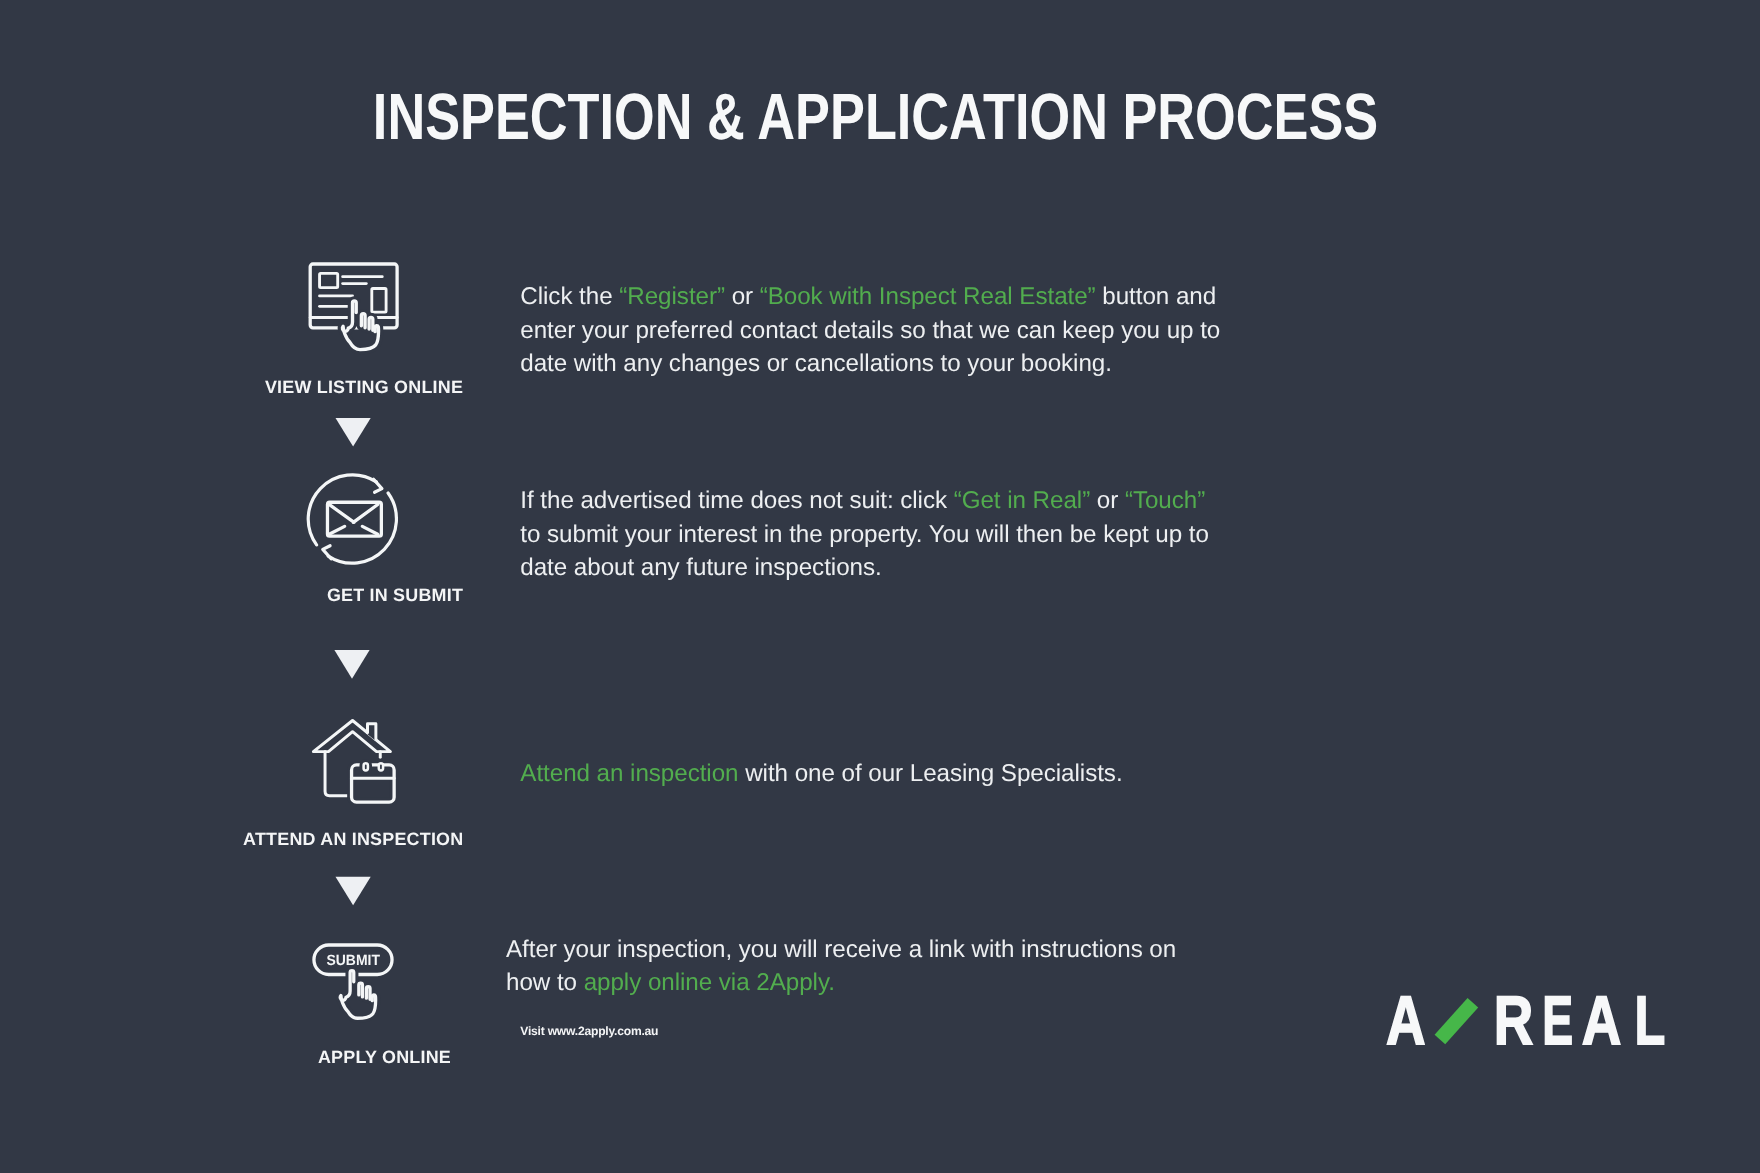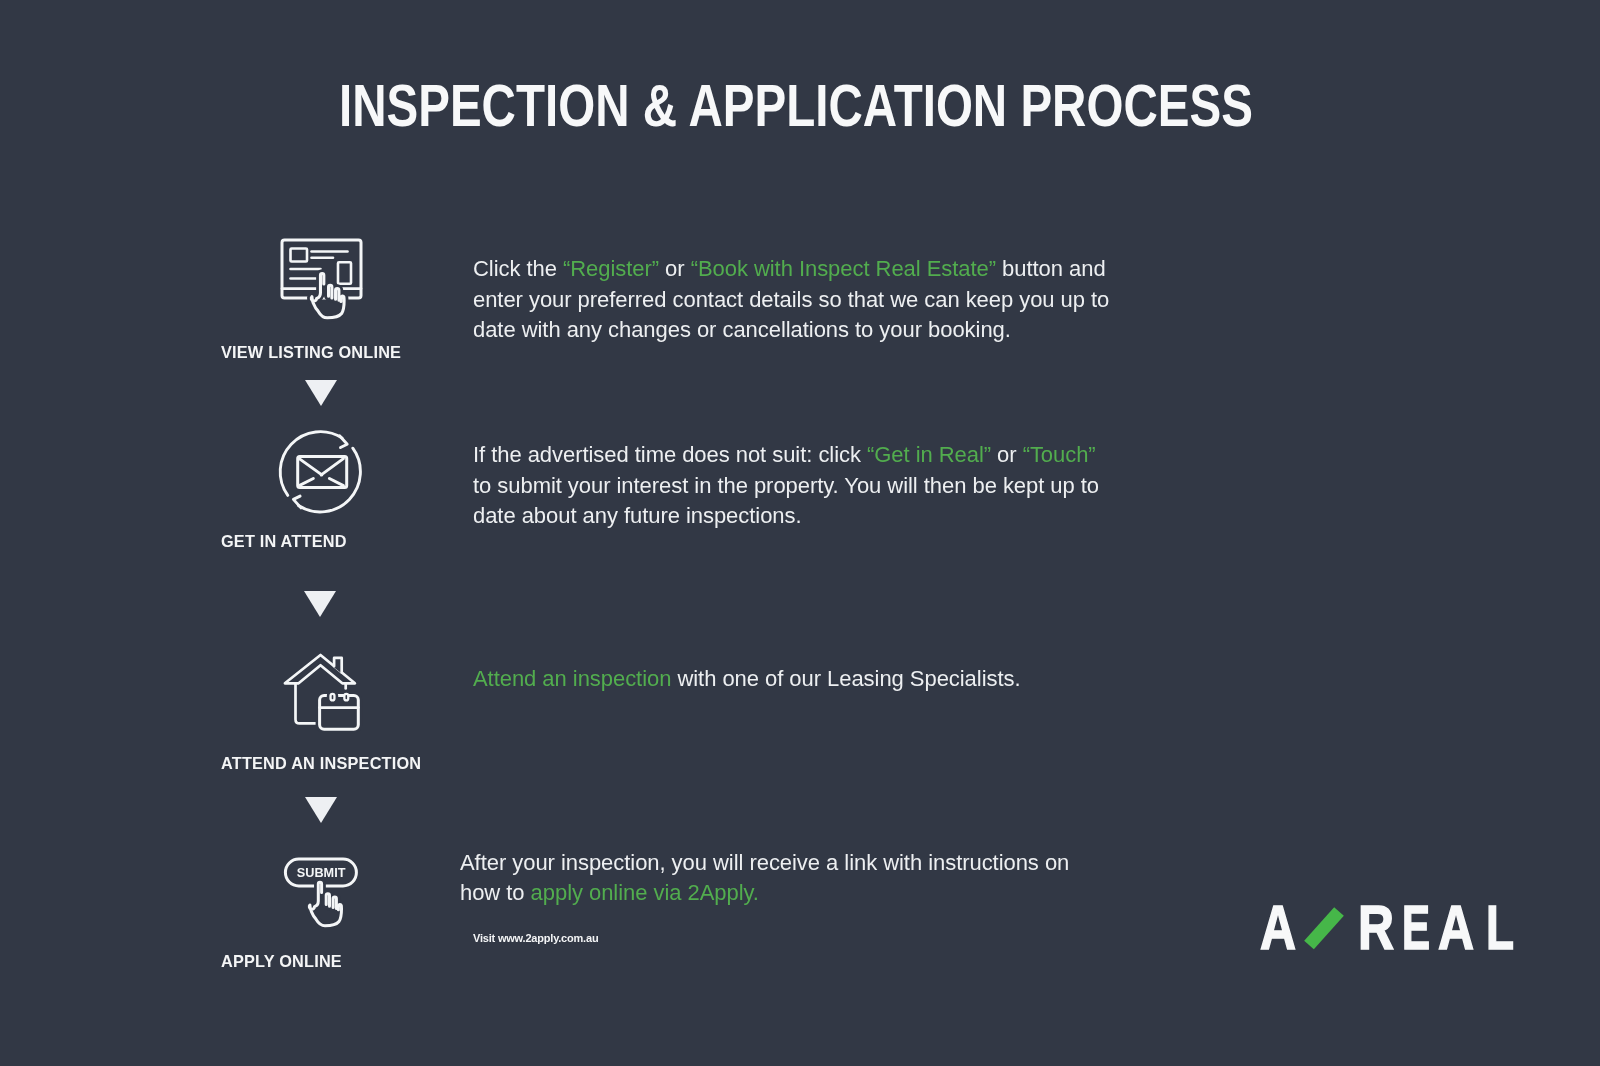--- a/index.html
+++ b/index.html
@@ -1,20 +1,20 @@
 <!DOCTYPE html>
 <html><head>
 <meta charset="utf-8">
 <style>
   html,body{margin:0;padding:0}
   body{width:1600px;height:1066px;background:#323845;font-family:"Liberation Sans",sans-serif;position:relative;overflow:hidden}
   .abs{position:absolute}
   .g{color:#52ad4e}
   .body-text{font-size:22px;line-height:30.6px;color:#edeff1;letter-spacing:-0.05px;white-space:nowrap}
-  .label{font-weight:bold;font-size:16.3px;color:#f4f5f6;letter-spacing:0.2px;white-space:nowrap;text-align:left}
+  .label{font-weight:bold;font-size:16.3px;color:#f4f5f6;letter-spacing:0.2px;white-space:nowrap;text-align:right}
   .tri{width:0;height:0;border-left:16px solid transparent;border-right:16px solid transparent;border-top:26px solid #eef0f3}
   #title{left:-4px;top:70.5px;width:1600px;text-align:center;font-weight:bold;font-size:59.5px;color:#f7f8f9;white-space:nowrap}
   #title span{display:inline-block;transform:scaleX(0.799);transform-origin:50% 50%}
 </style>
 </head>
 <body>
   <div class="abs" id="title"><span>INSPECTION &amp; APPLICATION PROCESS</span></div>
 
   <svg class="abs" style="left:276px;top:233.5px" width="92" height="92" viewBox="0 0 92 92" fill="none" stroke="#f4f6f7" stroke-width="3" stroke-linecap="round" stroke-linejoin="round">
     <rect x="6" y="6" width="79" height="58" rx="2.5"></rect>
@@ -45,21 +45,21 @@
   <svg class="abs" style="left:276px;top:425px" width="95" height="95" viewBox="0 0 95 95" fill="none" stroke="#f4f6f7" stroke-width="2.9" stroke-linecap="round" stroke-linejoin="round">
     <path d="M 11.8,70.4 A 40.2 40.2 0 0 1 66.2,13.1"></path>
     <path d="M 63.6,10.7 L 71.2,19.2 L 64.5,22.5"></path>
     <path d="M 76.8,23.2 A 40.2 40.2 0 0 1 22.4,80.5"></path>
     <path d="M 25.0,82.9 L 17.4,74.4 L 24.1,71.1"></path>
     <rect x="21.7" y="31.6" width="49" height="30.8" rx="2" stroke-width="3"></rect>
     <path d="M 23.2,33.6 L 45.9,49.9 L 45.2,49.9 L 67.4,33.6" stroke-width="3"></path>
     <path d="M 23.2,60.6 L 37.3,53.5" stroke-width="3"></path>
     <path d="M 67.4,60.6 L 53.4,53.5" stroke-width="3"></path>
   </svg>
-  <div class="abs label" style="left:221px;top:532px;width:200px">GET IN ATTEND</div>
+  <div class="abs label" style="left:221px;top:532px;width:200px">GET IN SUBMIT</div>
   <div class="abs tri" style="left:304px;top:591px"></div>
 
   <div class="abs body-text" style="left:473px;top:440px">If the advertised time does not suit: click <span class="g">“Get in Real”</span> or <span class="g">“Touch”</span><br>to submit your interest in the property. You will then be kept up to<br>date about any future inspections.</div>
 
   <svg class="abs" style="left:276px;top:648px" width="95" height="95" viewBox="0 0 95 95" fill="none" stroke="#f4f6f7" stroke-width="2.7" stroke-linecap="round" stroke-linejoin="round">
     <path d="M 8.9,35.3 L 44.5,7.0 L 78.9,35.3 L 66.3,35.3 L 44.5,17.2 L 22.6,35.3 Z"></path>
     <polygon points="58.1,19.5 58.1,9.9 65.7,9.9 65.7,25.6" fill="#323845" stroke="none"></polygon>
     <path d="M 58.1,18.2 L 58.1,9.9 L 65.7,9.9 L 65.7,24.4"></path>
     <path d="M 69.7,35.5 L 69.7,40.4"></path>
     <path d="M 19.5,35.5 L 19.5,71.4 Q 19.5,75.4 23.5,75.4 L 39.5,75.4"></path>
@@ -68,31 +68,31 @@
       <rect x="43.6" y="47.4" width="38.7" height="33.8" rx="4.5" stroke-width="3"></rect>
       <line x1="43.6" y1="59.6" x2="82.3" y2="59.6" stroke-width="2.7"></line>
       <rect x="54.55" y="45.85" width="3.9" height="6.6" rx="1.95" fill="#323845" stroke="#323845" stroke-width="7.5"></rect>
       <rect x="68.35" y="45.85" width="3.9" height="6.6" rx="1.95" fill="#323845" stroke-width="2.3"></rect>
       <rect x="54.55" y="45.85" width="3.9" height="6.6" rx="1.95" fill="#323845" stroke-width="2.3"></rect>
     </g>
   </svg>
   <div class="abs label" style="left:221px;top:754px;width:200px">ATTEND AN INSPECTION</div>
   <div class="abs tri" style="left:305px;top:797px"></div>
 
-  <div class="abs body-text" style="left:473px;top:664px"><span class="g">Attend an inspection</span> with one of our Leasing Specialists.</div>
+  <div class="abs body-text" style="left:473px;top:688px"><span class="g">Attend an inspection</span> with one of our Leasing Specialists.</div>
 
   <svg class="abs" style="left:276px;top:855px" width="95" height="95" viewBox="0 0 95 95" fill="none" stroke="#f4f6f7" stroke-width="3" stroke-linecap="round" stroke-linejoin="round">
     <rect x="9.4" y="4.1" width="71" height="26.8" rx="13.4"></rect>
     <text x="45.1" y="22.4" fill="#f4f6f7" stroke="none" font-family="Liberation Sans, sans-serif" font-weight="bold" font-size="13.5" text-anchor="middle" textLength="48.6" lengthAdjust="spacingAndGlyphs">SUBMIT</text>
     <g transform="translate(29,24)">
       <use href="#hand2" xlink:href="#hand2" stroke="#323845" stroke-width="8.5"></use>
       <use href="#hand2" xlink:href="#hand2" stroke="#f4f6f7" stroke-width="3"></use>
     </g>
   </svg>
-  <div class="abs label" style="left:221px;top:952px;width:200px">APPLY ONLINE</div>
+  <div class="abs label" style="left:210px;top:952px;width:200px">APPLY ONLINE</div>
 
   <div class="abs body-text" style="left:460px;top:847.5px">After your inspection, you will receive a link with instructions on<br>how to <span class="g">apply online via 2Apply.</span></div>
 
   <div class="abs" style="left:473px;top:932px;font-weight:bold;font-size:11px;color:#f4f5f6;letter-spacing:-0.2px">Visit www.2apply.com.au</div>
 
   <svg class="abs" style="left:1250px;top:896px" width="280" height="70" viewBox="0 0 280 70">
     <g font-family="Liberation Sans, sans-serif" font-weight="bold" font-size="62.5" fill="#f7f8f9" stroke="#f7f8f9" stroke-width="1.6">
       <text x="10" y="53" textLength="36" lengthAdjust="spacingAndGlyphs">A</text>
       <text x="108" y="53" textLength="36" lengthAdjust="spacingAndGlyphs">R</text>
       <text x="152" y="53" textLength="28" lengthAdjust="spacingAndGlyphs">E</text>

